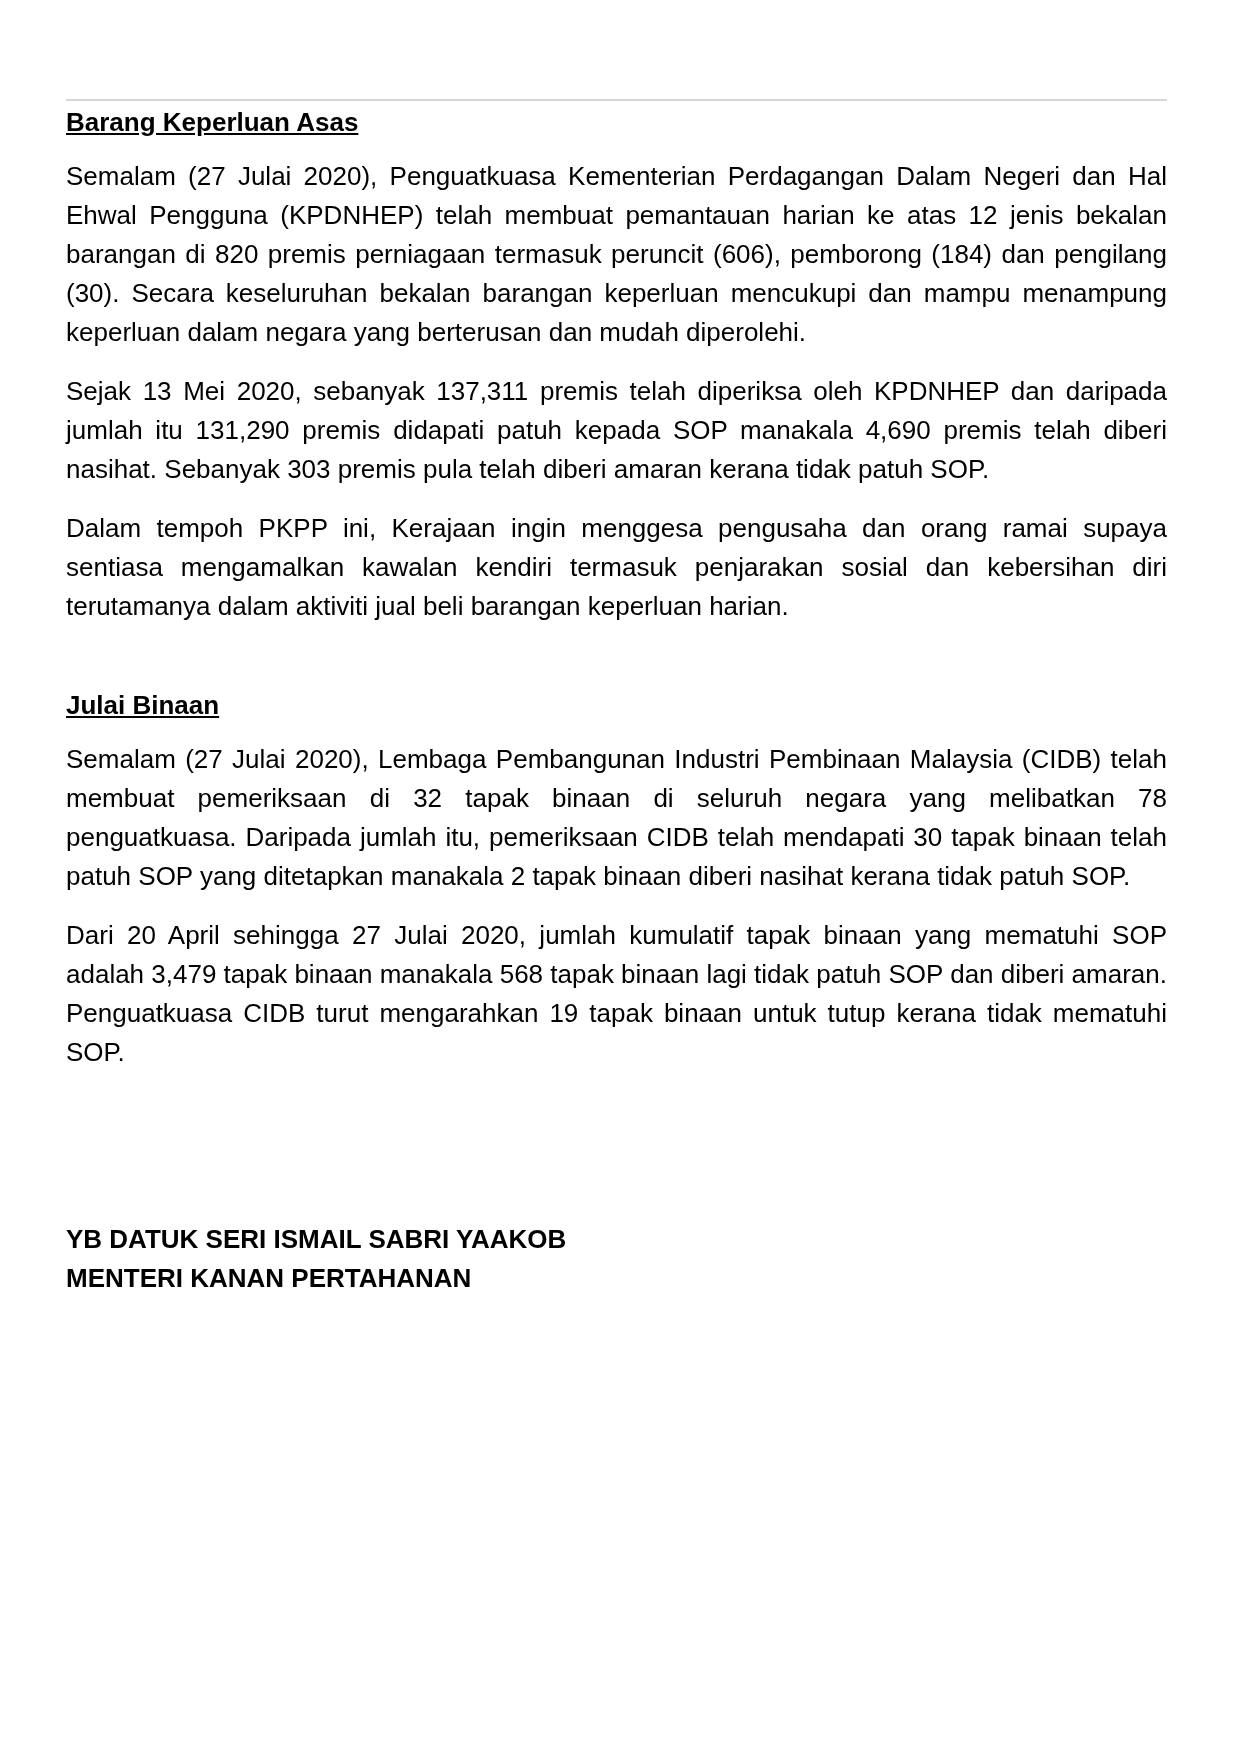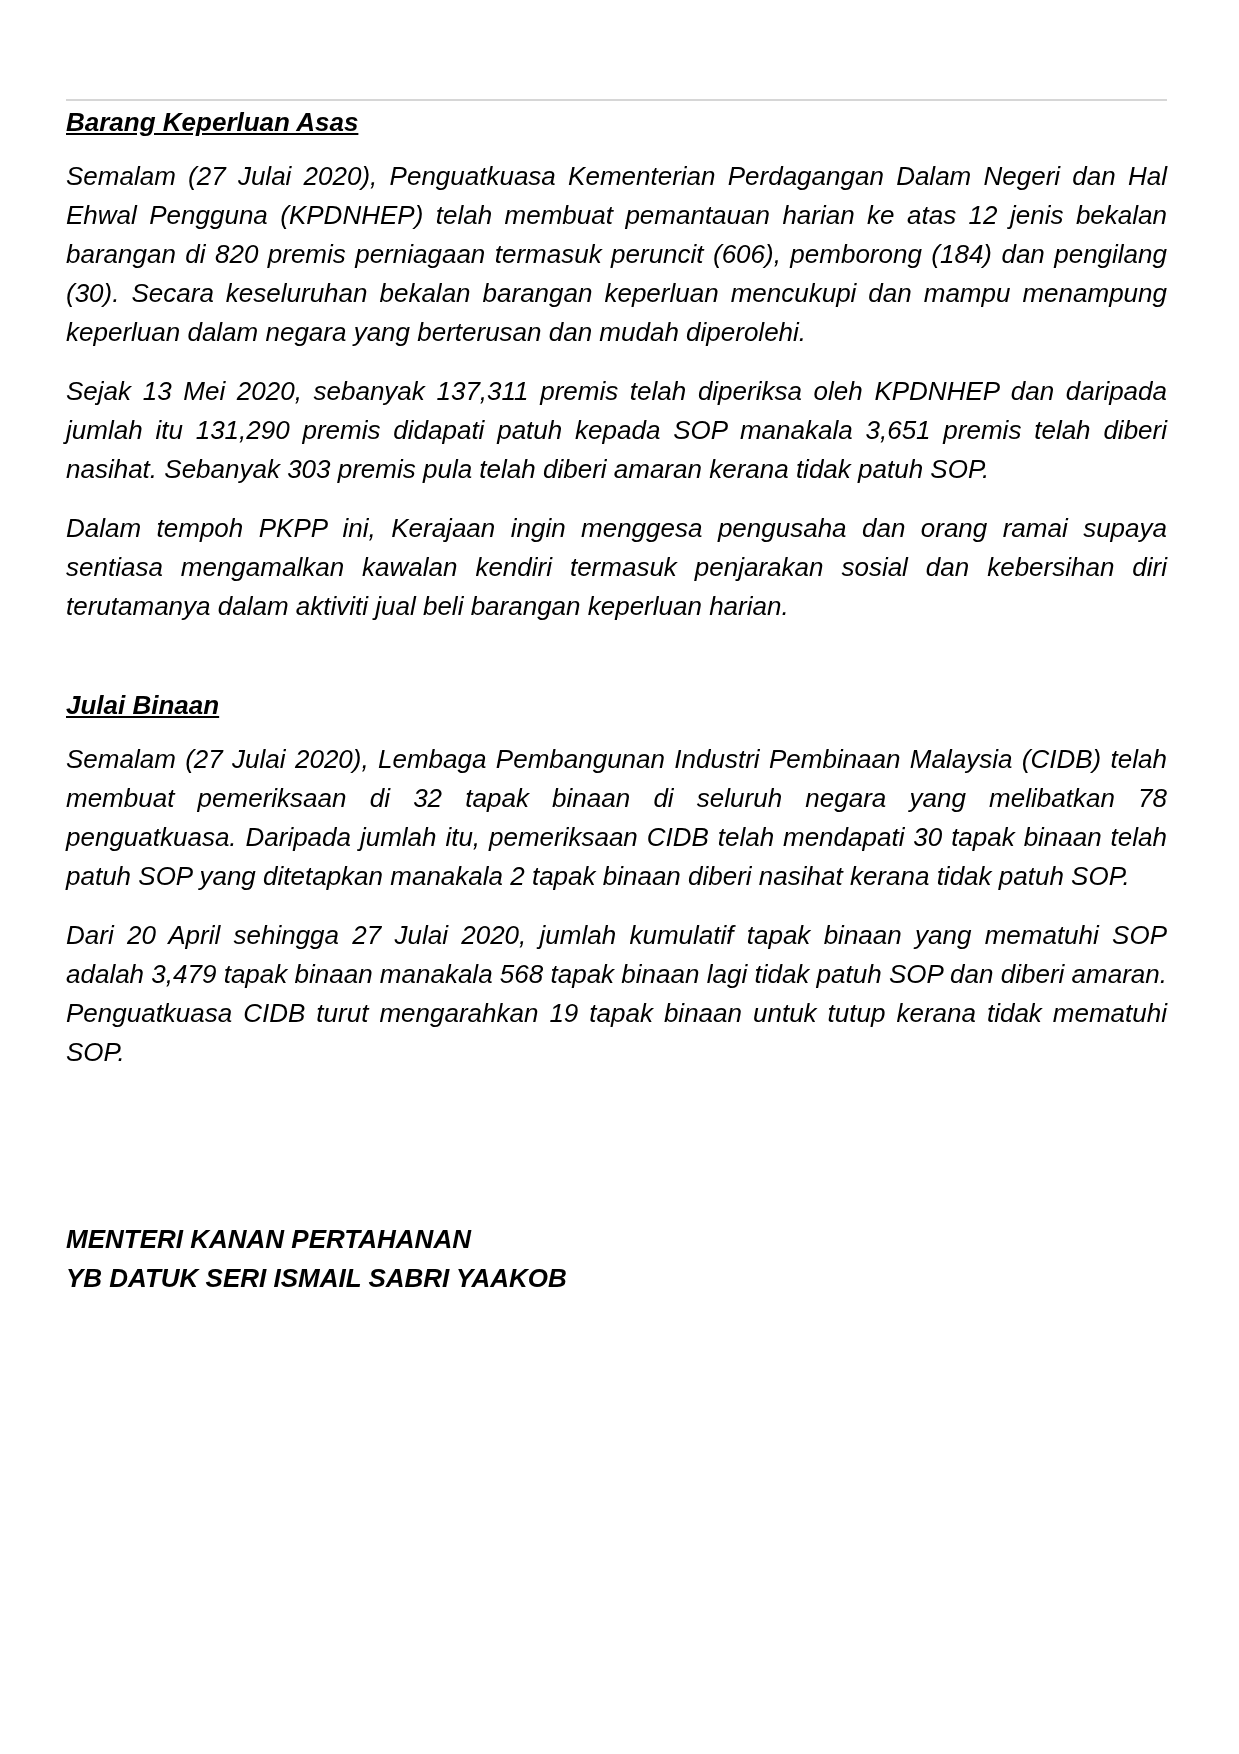--- a/index.html
+++ b/index.html
@@ -5,21 +5,20 @@
   html, body { margin: 0; padding: 0; background: #ffffff; }
   .page {
     position: relative;
     width: 1239px;
     height: 1754px;
     background: #ffffff;
     color: #000000;
     font-family: "Liberation Sans", sans-serif;
     overflow: hidden;
     box-sizing: border-box;
-    font-style: italic;
   }
   .content {
     padding: 99px 72px 0 66px;
   }
   .top-rule {
     border-top: 2px solid #d6d6d6;
     height: 0;
     margin-bottom: 2px;
   }
   .heading {
@@ -51,29 +50,29 @@
 <div class="page">
   <div class="content">
 
     <div class="top-rule"></div>
 
     <div class="heading">Barang Keperluan Asas</div>
 
     <p class="para">Semalam (27 Julai 2020), Penguatkuasa Kementerian Perdagangan Dalam Negeri dan Hal Ehwal Pengguna (KPDNHEP) telah membuat pemantauan harian ke atas 12 jenis bekalan barangan di 820 premis perniagaan termasuk peruncit (606), pemborong (184) dan pengilang (30). Secara keseluruhan bekalan barangan keperluan mencukupi dan mampu menampung keperluan dalam negara yang berterusan dan mudah diperolehi.</p>
 
 
-    <p class="para">Sejak 13 Mei 2020, sebanyak 137,311 premis telah diperiksa oleh KPDNHEP dan daripada jumlah itu 131,290 premis didapati patuh kepada SOP manakala 3,651 premis telah diberi nasihat. Sebanyak 303 premis pula telah diberi amaran kerana tidak patuh SOP.</p>
+    <p class="para">Sejak 13 Mei 2020, sebanyak 137,311 premis telah diperiksa oleh KPDNHEP dan daripada jumlah itu 131,290 premis didapati patuh kepada SOP manakala 4,690 premis telah diberi nasihat. Sebanyak 303 premis pula telah diberi amaran kerana tidak patuh SOP.</p>
 
     <p class="para">Dalam tempoh PKPP ini, Kerajaan ingin menggesa pengusaha dan orang ramai supaya sentiasa mengamalkan kawalan kendiri termasuk penjarakan sosial dan kebersihan diri terutamanya dalam aktiviti jual beli barangan keperluan harian.</p>
 
     <div class="heading second">Julai Binaan</div>
 
     <p class="para">Semalam (27 Julai 2020), Lembaga Pembangunan Industri Pembinaan Malaysia (CIDB) telah membuat pemeriksaan di 32 tapak binaan di seluruh negara yang melibatkan 78 penguatkuasa. Daripada jumlah itu, pemeriksaan CIDB telah mendapati 30 tapak binaan telah patuh SOP yang ditetapkan manakala 2 tapak binaan diberi nasihat kerana tidak patuh SOP.</p>
 
     <p class="para">Dari 20 April sehingga 27 Julai 2020, jumlah kumulatif tapak binaan yang mematuhi SOP adalah 3,479 tapak binaan manakala 568 tapak binaan lagi tidak patuh SOP dan diberi amaran. Penguatkuasa CIDB turut mengarahkan 19 tapak binaan untuk tutup kerana tidak mematuhi SOP.</p>
 
     <div class="signature">
+      <div>YB DATUK SERI ISMAIL SABRI YAAKOB</div>
       <div>MENTERI KANAN PERTAHANAN</div>
-      <div>YB DATUK SERI ISMAIL SABRI YAAKOB</div>
     </div>
 
   </div>
 </div>
 
 </body></html>

